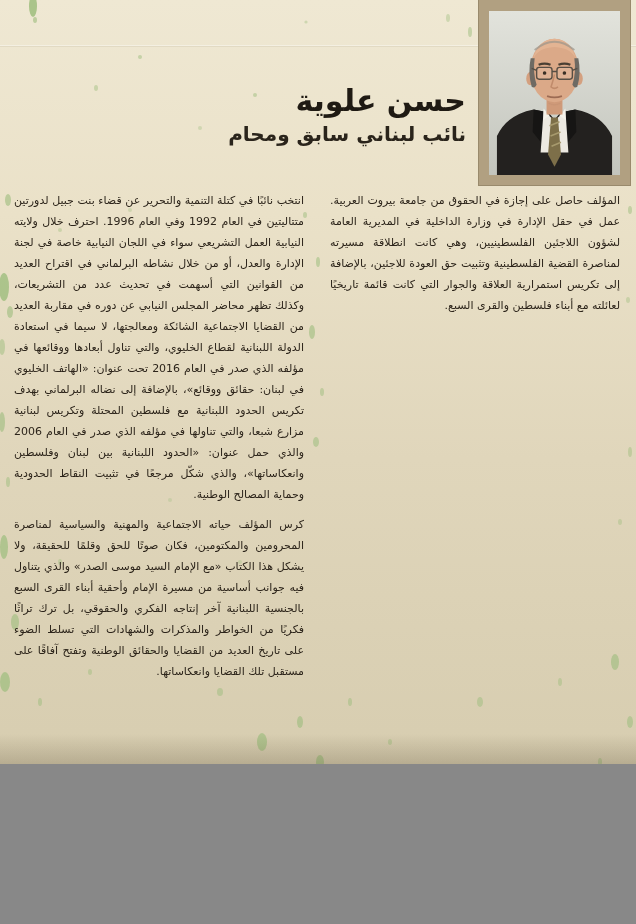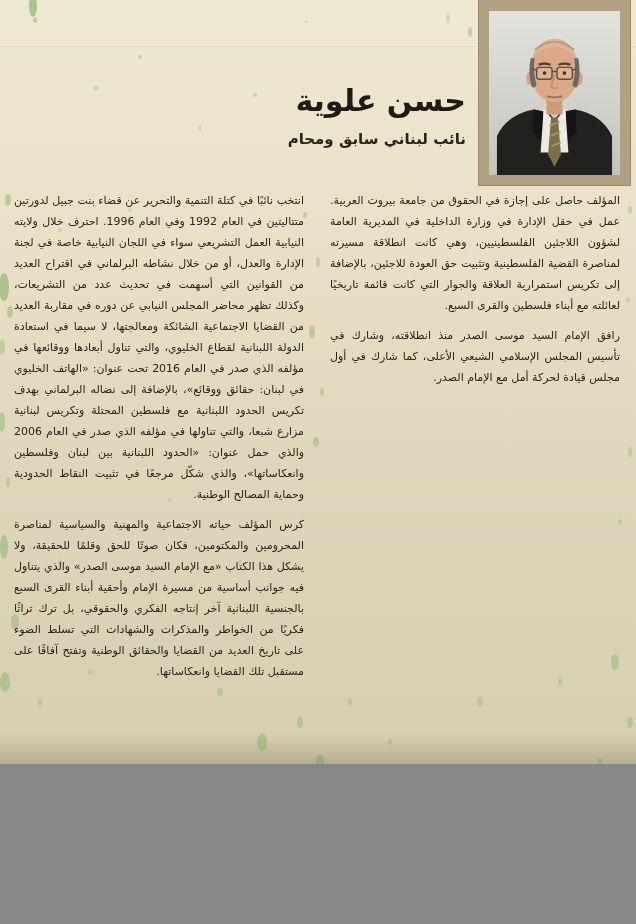--- a/index.html
+++ b/index.html
@@ -16,21 +16,21 @@
 
   
   .photo-frame{position:absolute; top:-12px; right:5px; width:153px; height:198px;
     background:#b1a081; border:1px solid #998a6c; box-sizing:border-box;
     padding:22px 10px 10px; z-index:2;}
   .photo-frame svg{display:block; width:100%; height:100%; background:#d7d8d1;}
 
   
   .title-block{position:absolute; top:84px; right:170px; width:260px; text-align:right; z-index:2;}
   .author-name{font-size:30px; font-weight:bold; color:#1f1a13; letter-spacing:1px; line-height:1.1;}
-  .author-role{margin-top:13px; font-size:15px; font-weight:bold; color:#2a241b;}
+  .author-role{margin-top:5px; font-size:20px; font-weight:bold; color:#2a241b;}
 
   
   .cols{position:absolute; top:190px; left:14px; right:16px; display:flex; gap:26px;
     direction:rtl; z-index:2;}
   .col{width:297px; height:600px; overflow:hidden; text-align:justify;}
   .col p{margin:0 0 9px 0; font-size:11px; line-height:21px; color:#2c241a;}
 
   
   .isbn-block{position:absolute; left:46px; top:790px; width:170px; z-index:2;
     background:#fcfbf6; padding:3px 7px 6px; box-sizing:border-box; box-shadow:0 0 0 1px rgba(120,110,80,.15);}
@@ -178,21 +178,20 @@
   </div>
 
   <div class="title-block">
     <div class="author-name">حسن علوية</div>
     <div class="author-role">نائب لبناني سابق ومحام</div>
   </div>
 
   <div class="cols">
     <div class="col">
         <p>المؤلف حاصل على إجازة في الحقوق من جامعة بيروت العربية. عمل في حقل الإدارة في وزارة الداخلية في المديرية العامة لشؤون اللاجئين الفلسطينيين، وهي كانت انطلاقة مسيرته لمناصرة القضية الفلسطينية وتثبيت حق العودة للاجئين، بالإضافة إلى تكريس استمرارية العلاقة والجوار التي كانت قائمة تاريخيًا لعائلته مع أبناء فلسطين والقرى السبع.</p>
-        <p>رافق الإمام السيد موسى الصدر منذ انطلاقته، وشارك في تأسيس المجلس الإسلامي الشيعي الأعلى، كما شارك في أول مجلس قيادة لحركة أمل مع الإمام الصدر.</p>
       </div>
     <div class="col">
         <p>انتخب نائبًا في كتلة التنمية والتحرير عن قضاء بنت جبيل لدورتين متتاليتين في العام 1992 وفي العام 1996. احترف خلال ولايته النيابية العمل التشريعي سواء في اللجان النيابية خاصة في لجنة الإدارة والعدل، أو من خلال نشاطه البرلماني في اقتراح العديد من القوانين التي أسهمت في تحديث عدد من التشريعات، وكذلك تظهر محاضر المجلس النيابي عن دوره في مقاربة العديد من القضايا الاجتماعية الشائكة ومعالجتها، لا سيما في استعادة الدولة اللبنانية لقطاع الخليوي، والتي تناول أبعادها ووقائعها في مؤلفه الذي صدر في العام 2016 تحت عنوان: «الهاتف الخليوي في لبنان: حقائق ووقائع»، بالإضافة إلى نضاله البرلماني بهدف تكريس الحدود اللبنانية مع فلسطين المحتلة وتكريس لبنانية مزارع شبعا، والتي تناولها في مؤلفه الذي صدر في العام 2006 والذي حمل عنوان: «الحدود اللبنانية بين لبنان وفلسطين وانعكاساتها»، والذي شكّل مرجعًا في تثبيت النقاط الحدودية وحماية المصالح الوطنية.</p>
         <p>كرس المؤلف حياته الاجتماعية والمهنية والسياسية لمناصرة المحرومين والمكتومين، فكان صوتًا للحق وقلمًا للحقيقة، ولا يشكل هذا الكتاب «مع الإمام السيد موسى الصدر» والذي يتناول فيه جوانب أساسية من مسيرة الإمام وأحقية أبناء القرى السبع بالجنسية اللبنانية آخر إنتاجه الفكري والحقوقي، بل ترك تراثًا فكريًا من الخواطر والمذكرات والشهادات التي تسلط الضوء على تاريخ العديد من القضايا والحقائق الوطنية وتفتح آفاقًا على مستقبل تلك القضايا وانعكاساتها.</p>
       </div>
   </div>
 
   <div class="isbn-block">
     <div class="isbn-label">ISBN 978-614-503-051-5</div>
     <div class="barcode">

